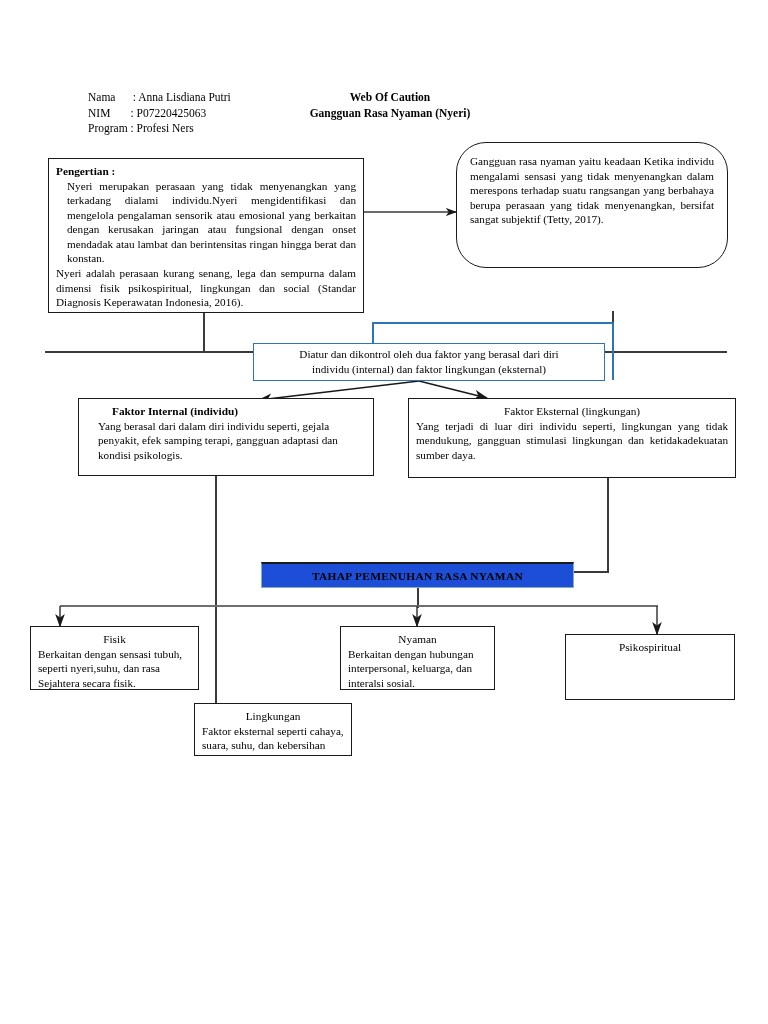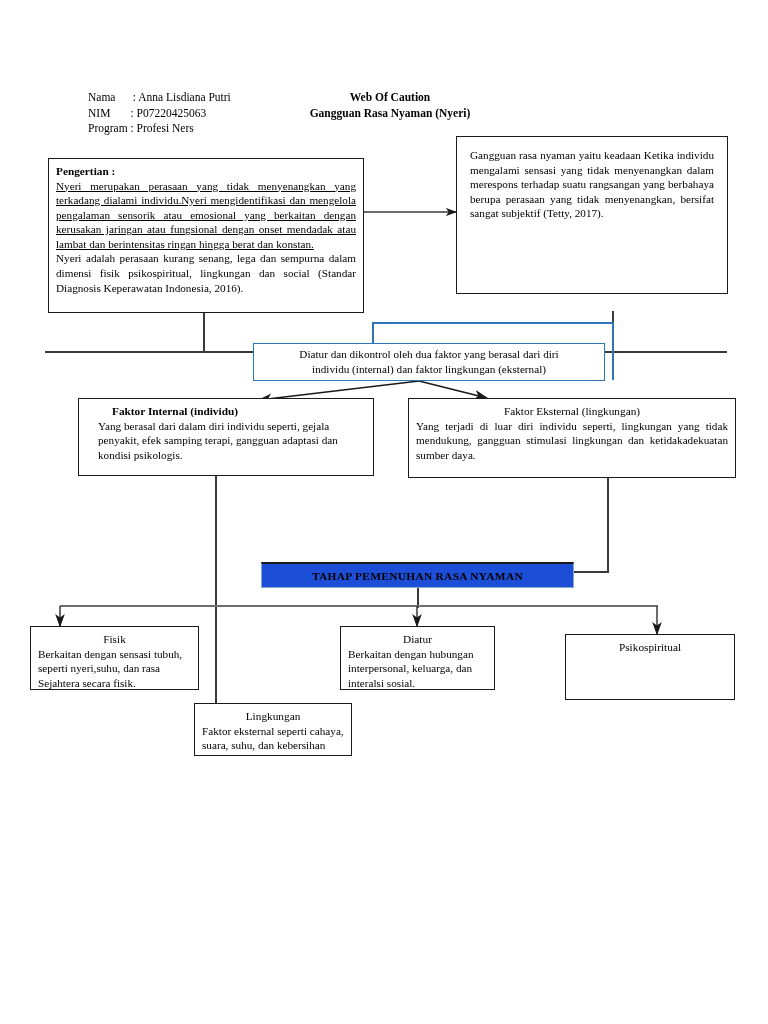--- a/index.html
+++ b/index.html
@@ -16,21 +16,21 @@
   .hdr-label{font-size:11.5px;line-height:15.5px;white-space:pre;}
   .hdr-title{font-size:11.5px;line-height:15.5px;font-weight:bold;text-align:center;}
 
   
   .box{border:1.4px solid #1a1a1a;background:#fff;}
   .box-pad{padding:5px 7px;}
   .btitle{font-weight:bold;font-size:11.3px;line-height:14.5px;}
   .btitle-c{font-weight:normal;font-size:11.3px;line-height:14.5px;text-align:center;}
   .btxt{font-size:11.2px;line-height:14.6px;}
   .just{text-align:justify;text-justify:inter-word;}
-  .u{text-decoration:underline;}
+  .u{margin-left:11px;}
 
   
   .bluebox{border:1.6px solid #2e75b6;background:#ffffff;}
 
   
   .banner{
     background:#1d4ed8;border:1px solid #8aa9c4;
     border-top:2.5px solid #1a1a1a;
     display:flex;align-items:center;justify-content:center;
   }
@@ -99,21 +99,21 @@
     <line x1="417" y1="606" x2="417" y2="626" stroke="#3a3a3a" stroke-width="1.5" marker-end="url(#ah)"></line>
     <line x1="657" y1="606" x2="657" y2="634" stroke="#3a3a3a" stroke-width="1.5" marker-end="url(#ah)"></line>
   </svg>
 
   <div class="abs box box-pad" style="left:48px;top:158px;width:316px;height:155px;">
     <div class="btitle">Pengertian :</div>
     <div class="btxt just u">Nyeri merupakan perasaan yang tidak menyenangkan yang terkadang dialami individu.Nyeri mengidentifikasi dan mengelola pengalaman sensorik atau emosional yang berkaitan dengan kerusakan jaringan atau fungsional dengan onset mendadak atau lambat dan berintensitas ringan hingga berat dan konstan.</div>
     <div class="btxt just">Nyeri adalah perasaan kurang senang, lega dan sempurna dalam dimensi fisik psikospiritual, lingkungan dan social (Standar Diagnosis Keperawatan Indonesia, 2016).</div>
   </div>
 
-  <div class="abs box box-pad" style="left:456px;top:136px;width:272px;height:158px;">
+  <div class="abs box box-pad" style="left:456px;top:142px;width:272px;height:126px;border-radius:30px;">
     <div class="btxt just" style="padding:6px 6px 0 6px;">Gangguan rasa nyaman yaitu keadaan Ketika individu mengalami sensasi yang tidak menyenangkan dalam merespons terhadap suatu rangsangan yang berbahaya berupa perasaan yang tidak menyenangkan, bersifat sangat subjektif (Tetty, 2017).</div>
   </div>
 
   <div class="abs bluebox" style="left:253px;top:343px;width:352px;height:38px;display:flex;flex-direction:column;align-items:center;justify-content:center;">
     <div class="btxt">Diatur dan dikontrol oleh dua faktor yang berasal dari diri</div>
     <div class="btxt">individu (internal) dan faktor lingkungan (eksternal)</div>
   </div>
 
   <div class="abs box box-pad" style="left:78px;top:398px;width:296px;height:78px;">
     <div class="btitle" style="padding-left:26px;">Faktor Internal (individu)</div>
@@ -128,21 +128,21 @@
   <div class="abs banner" style="left:261px;top:562px;width:313px;height:26px;">
     <span>TAHAP PEMENUHAN RASA NYAMAN</span>
   </div>
 
   <div class="abs box box-pad" style="left:30px;top:626px;width:169px;height:64px;">
     <div class="btitle-c">Fisik</div>
     <div class="btxt">Berkaitan dengan sensasi tubuh, seperti nyeri,suhu, dan rasa Sejahtera secara fisik.</div>
   </div>
 
   <div class="abs box box-pad" style="left:340px;top:626px;width:155px;height:64px;">
-    <div class="btitle-c">Diatur</div>
+    <div class="btitle-c">Nyaman</div>
     <div class="btxt">Berkaitan dengan hubungan interpersonal, keluarga, dan interalsi sosial.</div>
   </div>
 
   <div class="abs box box-pad" style="left:565px;top:634px;width:170px;height:66px;">
     <div class="btitle-c">Psikospiritual</div>
   </div>
 
   <div class="abs box box-pad" style="left:194px;top:703px;width:158px;height:53px;">
     <div class="btitle-c">Lingkungan</div>
     <div class="btxt">Faktor eksternal seperti cahaya, suara, suhu, dan kebersihan</div>

